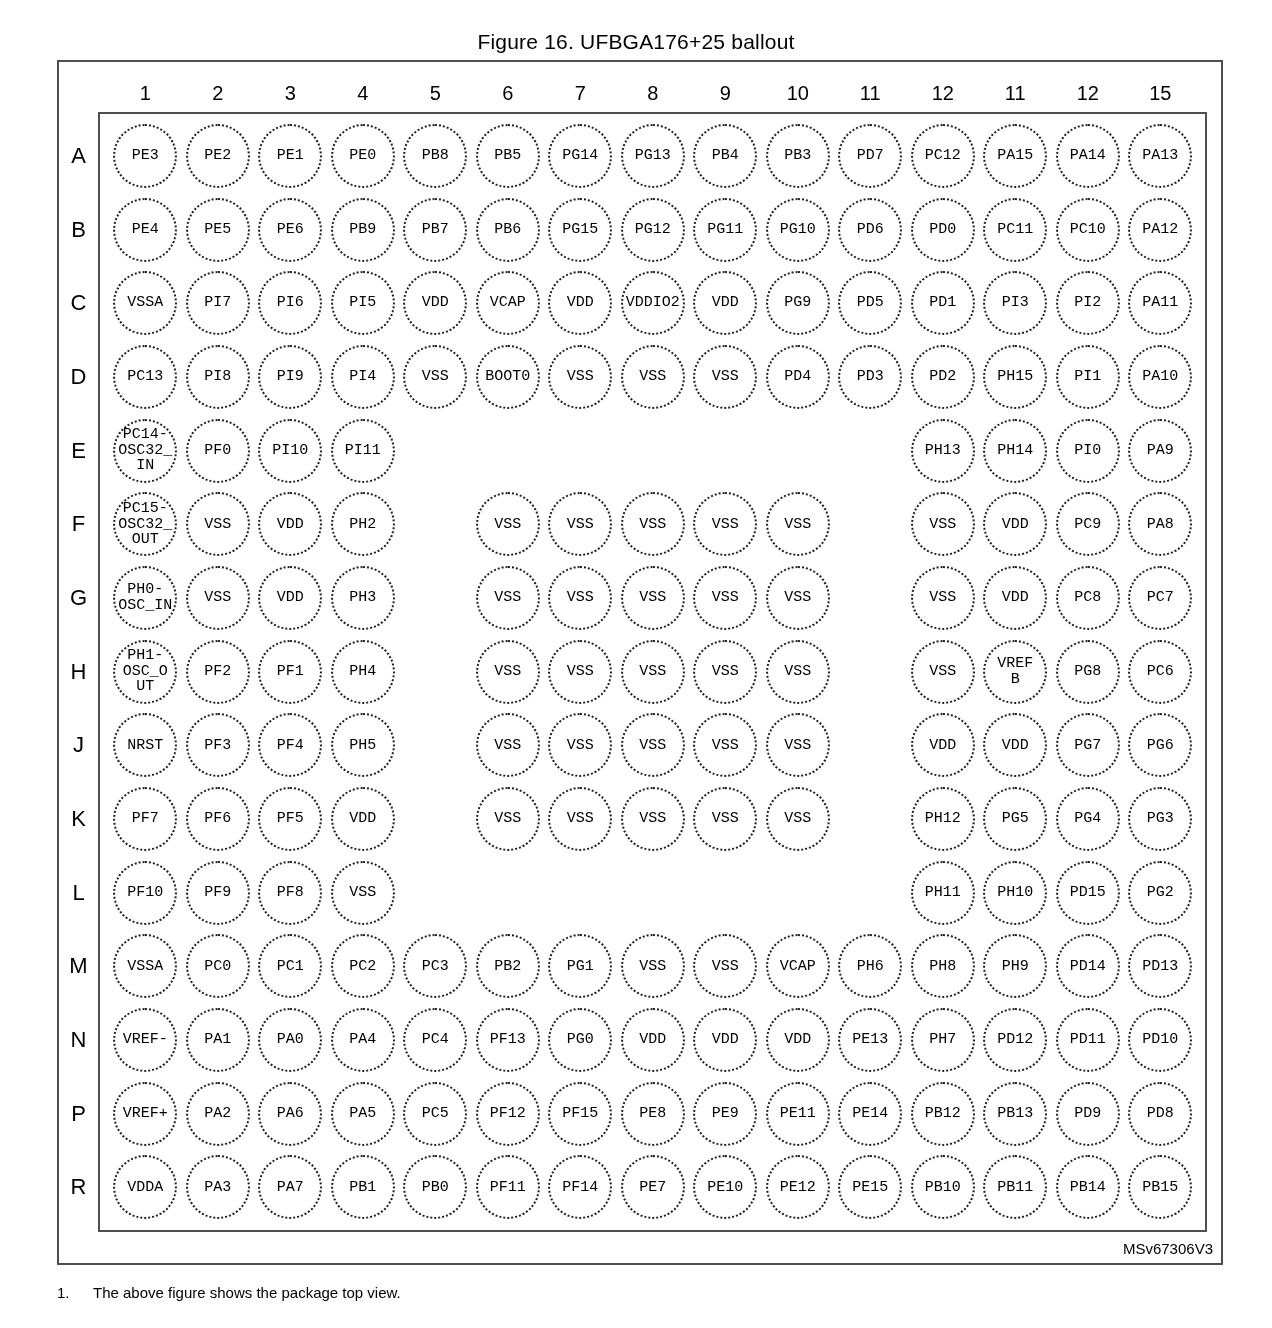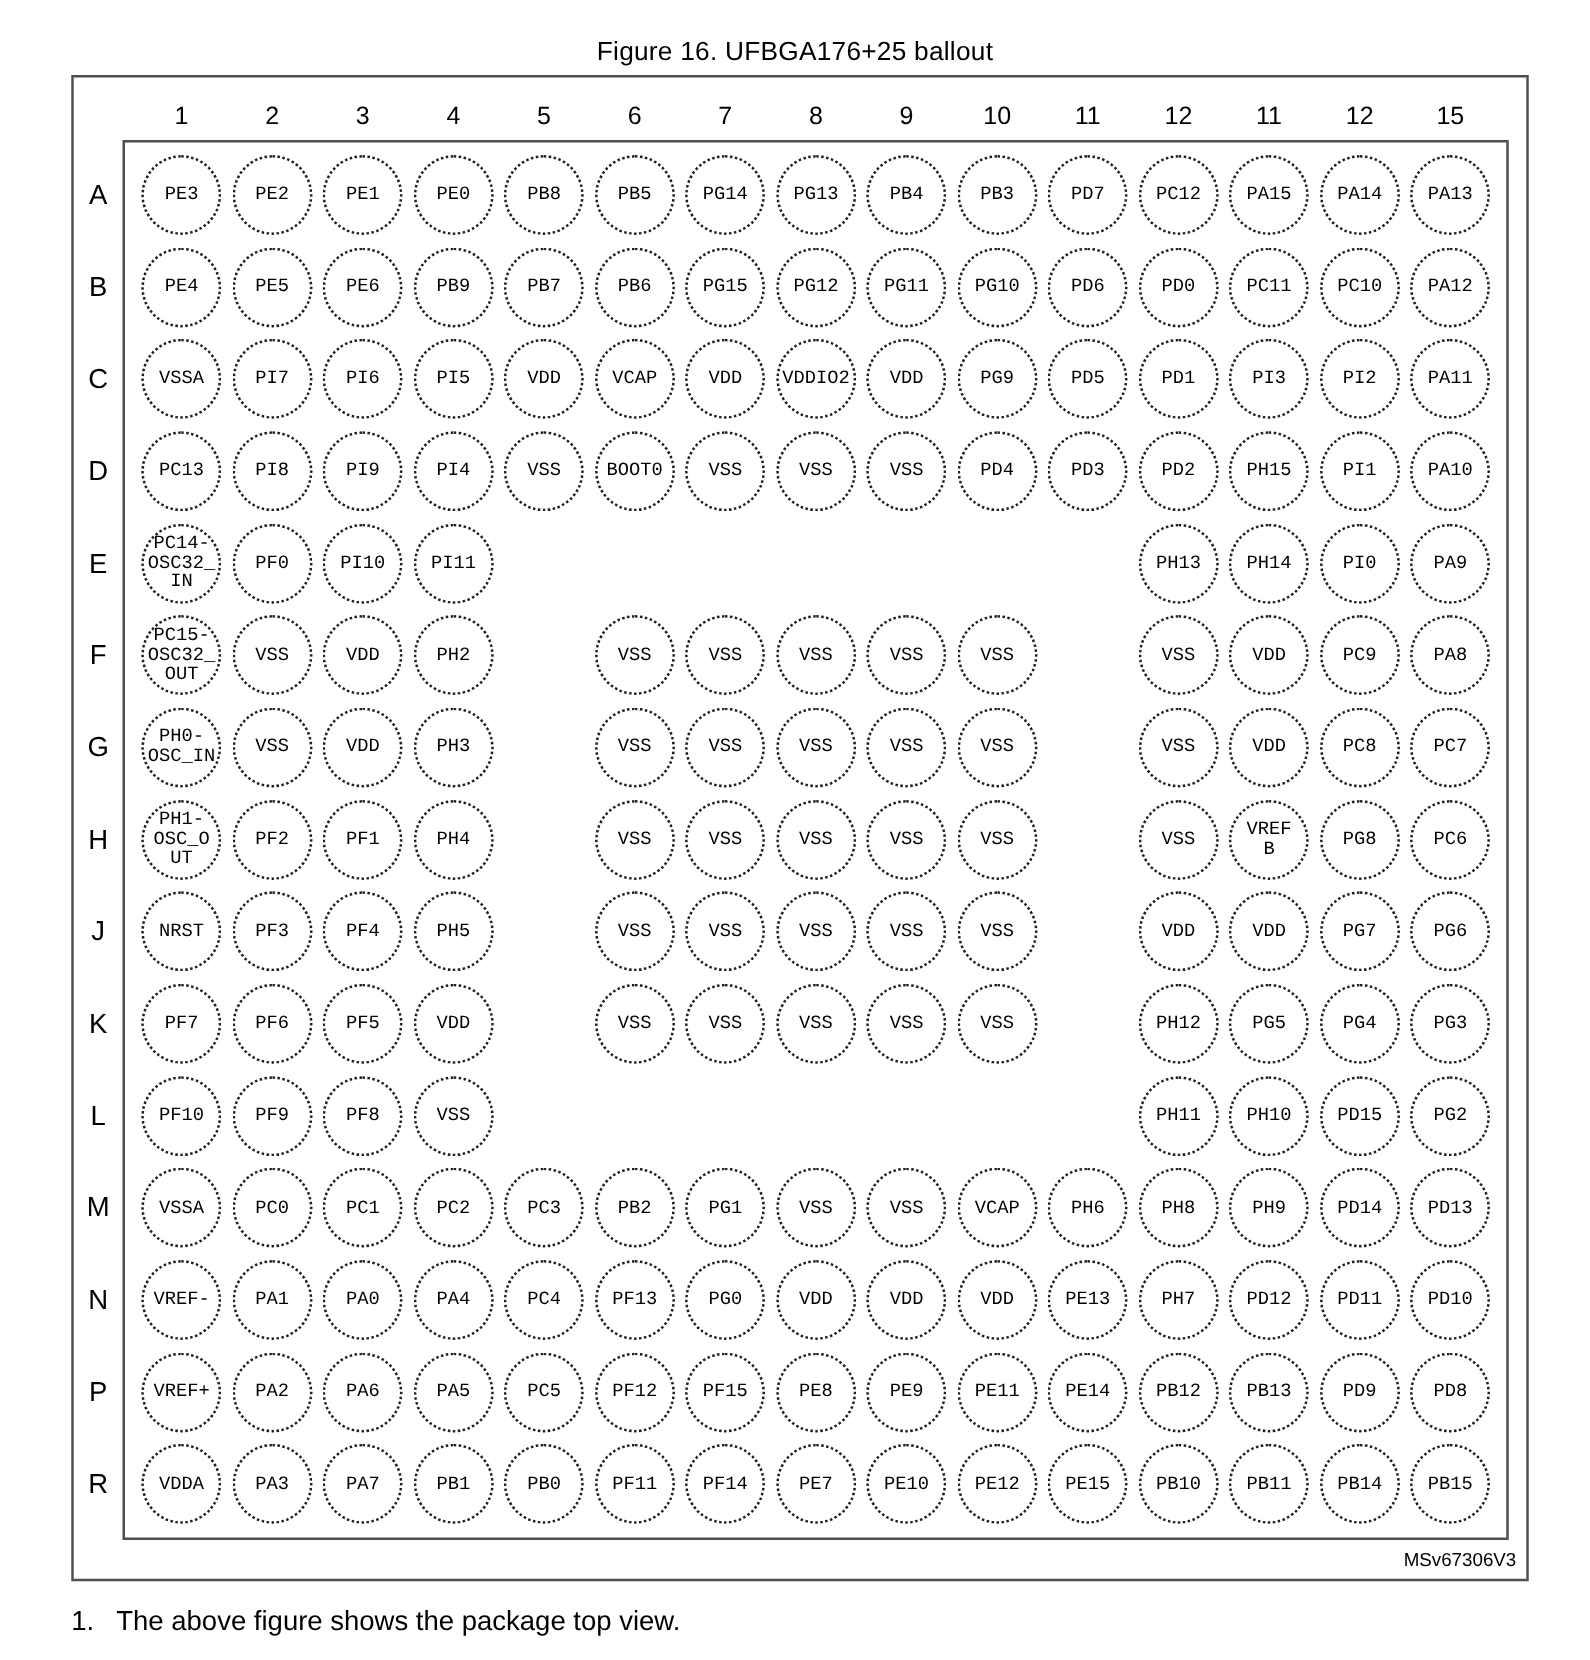--- a/index.html
+++ b/index.html
@@ -40,21 +40,21 @@
     width:64px; height:64px; box-sizing:border-box;
     border:2px dotted #1f1f1f; border-radius:50%;
     display:flex; align-items:center; justify-content:center;
     text-align:center; font-size:15px; line-height:15.5px;
     white-space:pre-line; background:#fff;
   }
   .watermark {
     position:absolute; right:8px; bottom:6px; font-size:15px;
   }
   .footnote {
-    position:absolute; left:57px; top:1284px; font-size:22px;
+    position:absolute; left:57px; top:1284px; font-size:15px;
   }
   .footnote .num { display:inline-block; width:36px; }
 </style>
 </head>
 <body>
 
 <div class="title">Figure 16. UFBGA176+25 ballout</div>
 
 <div class="outer-box">
   <div class="col-labels" id="colLabels">

